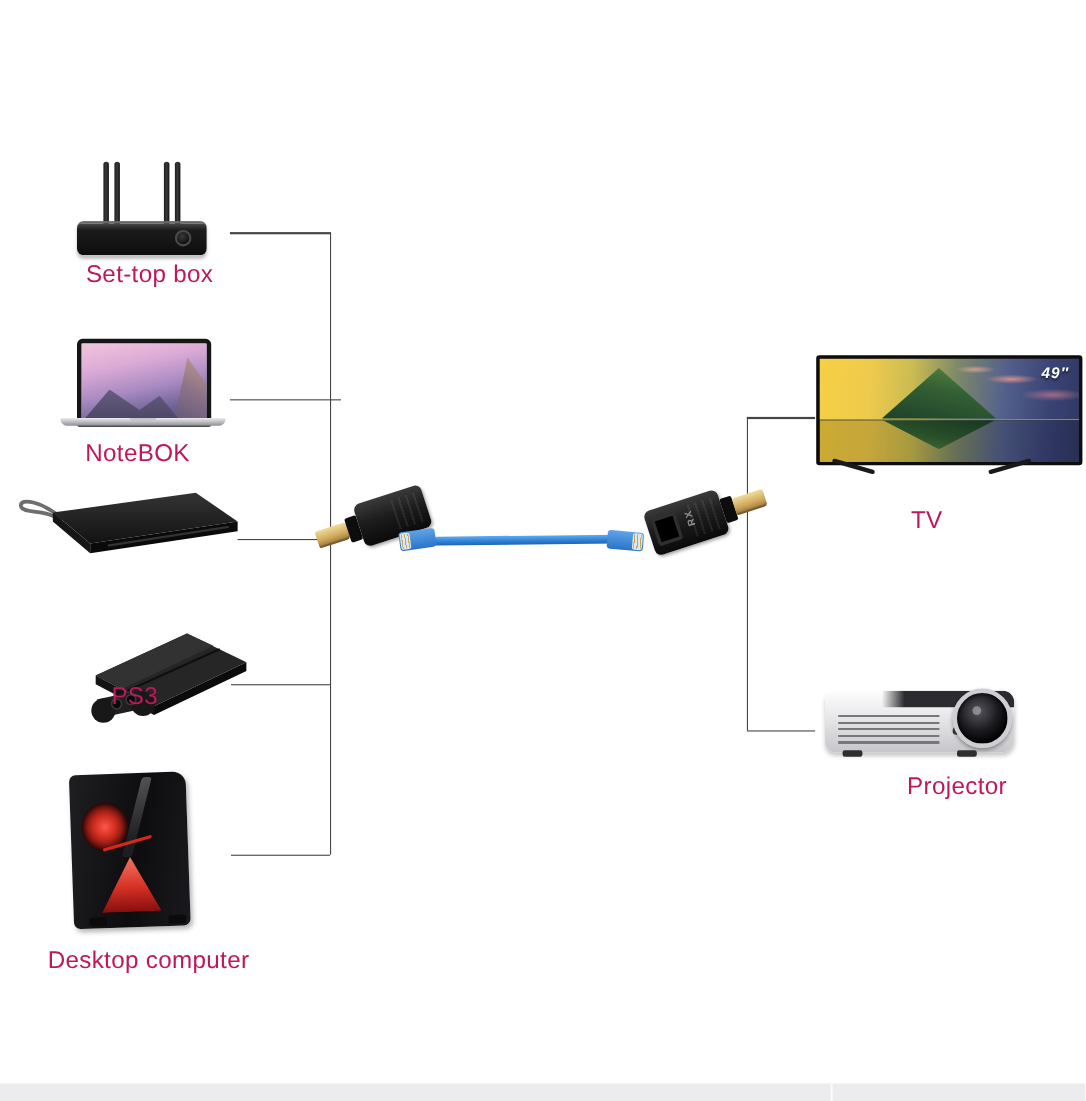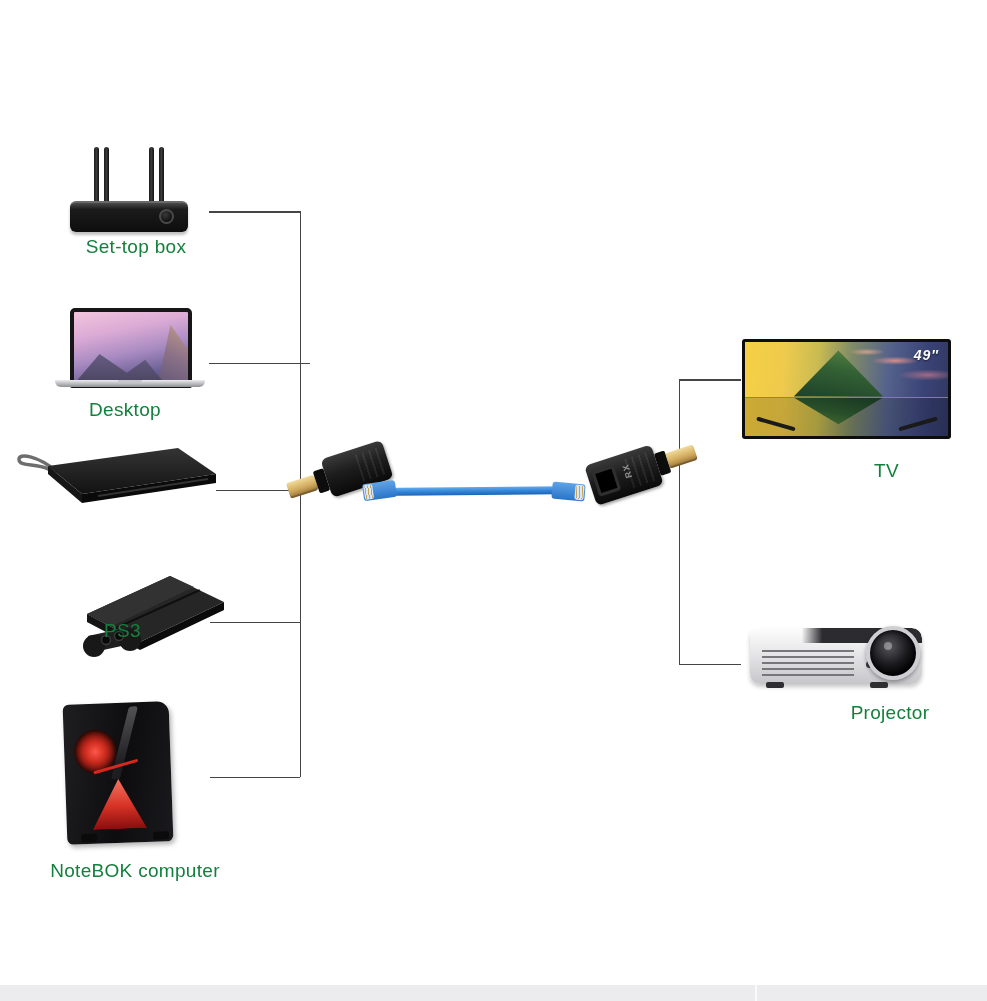--- a/index.html
+++ b/index.html
@@ -4,21 +4,21 @@
 <style>
   html,body{margin:0;padding:0;background:#fff;}
   .canvas{
     position:relative;width:987px;height:1001px;background:#ffffff;overflow:hidden;
     font-family:"Liberation Sans", sans-serif;color:#262626;
   }
   .line{position:absolute;background:#454545;}
   .h{height:1.5px}
   .v{width:1.5px}
   .device-label{
-    position:absolute;text-align:center;font-size:19px;color:#15803d;letter-spacing:.3px;
+    position:absolute;text-align:center;font-size:22px;color:#be185d;letter-spacing:.3px;
   }
 
   
   .stb{position:absolute;left:70px;top:145px;width:118px;height:86px;}
   .stb .ant{position:absolute;width:5px;height:58px;background:linear-gradient(90deg,#1c1c1c,#3a3a3a 50%,#111);border-radius:3px 3px 0 0;top:2px;}
   .stb .box{position:absolute;left:0;top:56px;width:118px;height:29px;background:linear-gradient(180deg,#4a4a4a 0%,#1b1b1b 22%,#0d0d0d 100%);border-radius:6px;border-top:2px solid #6a6a6a;box-shadow:0 3px 3px rgba(0,0,0,.25);}
   .stb .led{position:absolute;right:14px;top:64px;width:11px;height:11px;border-radius:50%;border:2px solid #4a4a4a;background:radial-gradient(circle at 40% 35%,#3a3a3a,#000);}
 
   
   .nb{position:absolute;left:55px;top:308px;width:150px;height:88px;}
@@ -33,21 +33,21 @@
   .pc .tower{position:absolute;left:10px;top:3px;width:106px;height:140px;background:linear-gradient(100deg,#1f1f22 0%,#0d0d0f 55%,#1a1a1e 100%);border-radius:6px 12px 6px 6px;transform:rotate(-2deg);box-shadow:2px 3px 5px rgba(0,0,0,.3);}
   .pc .streak{position:absolute;left:56px;top:4px;width:9px;height:72px;background:linear-gradient(180deg,#8a8a8e,#2a2a2e 80%);transform:skewX(-16deg);opacity:.55;border-radius:3px;}
   .pc .fan{position:absolute;left:10px;top:26px;width:42px;height:44px;border-radius:50%;background:radial-gradient(circle at 50% 50%,#ff5748 0%,#c92a1d 35%,#55100a 70%,#1c0302 100%);box-shadow:inset 0 0 7px #000;}
   .pc .glow{position:absolute;left:26px;top:76px;width:54px;height:50px;clip-path:polygon(50% 0,100% 100%,0 100%);background:linear-gradient(180deg,#ff7a66 0%,#e03326 55%,#8e0e0e 100%);opacity:.95;}
   .pc .slash{position:absolute;left:28px;top:62px;width:46px;height:3px;background:#d6281e;transform:rotate(-14deg);border-radius:2px;}
   .pc .foot1,.pc .foot2{position:absolute;bottom:2px;width:16px;height:8px;background:#0b0b0b;border-radius:2px;}
   .pc .foot1{left:14px}.pc .foot2{left:86px}
 
   
   .tv{position:absolute;left:742px;top:323px;width:215px;height:126px;}
-  .tv .frame{position:absolute;left:0;top:16px;width:209px;height:100px;background:#0d0d0d;border-radius:3px;padding:3px;box-sizing:border-box;}
+  .tv .frame{position:absolute;left:0;top:0;width:242px;height:100px;background:#0d0d0d;border-radius:3px;padding:3px;box-sizing:border-box;}
   .tv .screen{position:relative;width:100%;height:100%;overflow:hidden;background:#222;}
   .tv .sky{position:absolute;left:0;top:0;width:100%;height:58%;background:linear-gradient(95deg,#f6d044 0%,#eeca4d 20%,#c9bb52 36%,#7f8a67 52%,#55628c 70%,#3a4376 88%,#313a64 100%);}
   .tv .sky:after{content:"";position:absolute;inset:0;background:
      radial-gradient(ellipse 34px 6px at 74% 34%, rgba(236,152,140,.85), transparent 70%),
      radial-gradient(ellipse 42px 8px at 90% 60%, rgba(215,128,148,.65), transparent 70%),
      radial-gradient(ellipse 26px 5px at 60% 18%, rgba(243,176,150,.7), transparent 70%);}
   .tv .mtn{position:absolute;left:24%;top:9%;width:44%;height:49%;clip-path:polygon(50% 0,100% 100%,0 100%);background:linear-gradient(192deg,#5d8a42 0%,#336034 45%,#1d4129 100%);}
   .tv .reflection{position:absolute;left:0;top:58%;width:100%;height:42%;overflow:hidden;border-top:1px solid rgba(255,255,255,.55);filter:brightness(.82) saturate(1.05);}
   .tv .r-sky{position:absolute;left:0;top:0;width:100%;height:100%;background:linear-gradient(95deg,#f6d044 0%,#eeca4d 20%,#c9bb52 36%,#7f8a67 52%,#55628c 70%,#3a4376 88%,#313a64 100%);}
   .tv .r-mtn{position:absolute;left:24%;top:0;width:44%;height:68%;clip-path:polygon(50% 100%,100% 0,0 0);background:linear-gradient(12deg,#5d8a42 0%,#336034 45%,#1d4129 100%);}
@@ -118,21 +118,21 @@
   <div class="device-label" style="left:40px;top:236px;width:192px">Set-top box</div>
 
   <div class="nb">
     <div class="screen">
       <div class="mtn1"></div>
       <div class="mtn2"></div>
     </div>
     <div class="base"></div>
     <div class="notch"></div>
   </div>
-  <div class="device-label" style="left:40px;top:399px;width:170px">Desktop</div>
+  <div class="device-label" style="left:40px;top:399px;width:170px">NoteBOK</div>
 
   <svg style="position:absolute;left:10px;top:444px" width="212" height="64" viewBox="0 0 212 64">
     <defs>
       <linearGradient id="evdTop" x1="0" y1="0" x2="0" y2="1">
         <stop offset="0" stop-color="#343434"></stop>
           <stop offset="1" stop-color="#121212"></stop>
       </linearGradient>
     </defs>
     <path d="M 46,27 C 28,12 8,8 9,16 C 10,23 26,19 38,25" fill="none" stroke="#6e6e6e" stroke-width="3.4" stroke-linecap="round"></path>
     <polygon points="38,22 168,4 206,30 72,50" fill="url(#evdTop)"></polygon>
@@ -160,21 +160,21 @@
   <div class="pc">
     <div class="tower">
       <div class="streak"></div>
       <div class="fan"></div>
       <div class="glow"></div>
       <div class="slash"></div>
       <div class="foot1"></div>
       <div class="foot2"></div>
     </div>
   </div>
-  <div class="device-label" style="left:20px;top:860px;width:230px">NoteBOK computer</div>
+  <div class="device-label" style="left:20px;top:860px;width:230px">Desktop computer</div>
 
   <div class="adapter tx">
     <div class="plug"></div>
     <div class="neck"></div>
     <div class="bod"></div>
   </div>
 
   <div class="cable"></div>
   <div class="rj45 left">
       <div class="tip"></div>
@@ -200,31 +200,31 @@
         <div class="reflection">
           <div class="r-sky"></div>
           <div class="r-mtn"></div>
         </div>
         <div class="badge">49″</div>
       </div>
     </div>
     <div class="leg l"></div>
     <div class="leg r"></div>
   </div>
-  <div class="device-label" style="left:804px;top:460px;width:165px">TV</div>
+  <div class="device-label" style="left:760px;top:460px;width:165px">TV</div>
 
   <div class="pj">
     <div class="body">
       <div class="topband"></div>
       <div class="vents"></div>
       <div class="dot"></div>
     </div>
     <div class="lens"></div>
     <div class="foot f1"></div>
     <div class="foot f2"></div>
   </div>
-  <div class="device-label" style="left:800px;top:702px;width:180px">Projector</div>
+  <div class="device-label" style="left:780px;top:702px;width:180px">Projector</div>
 
   <div class="bottom-strip">
     <div class="seam"></div>
   </div>
 
 </div>
 
 </body></html>

